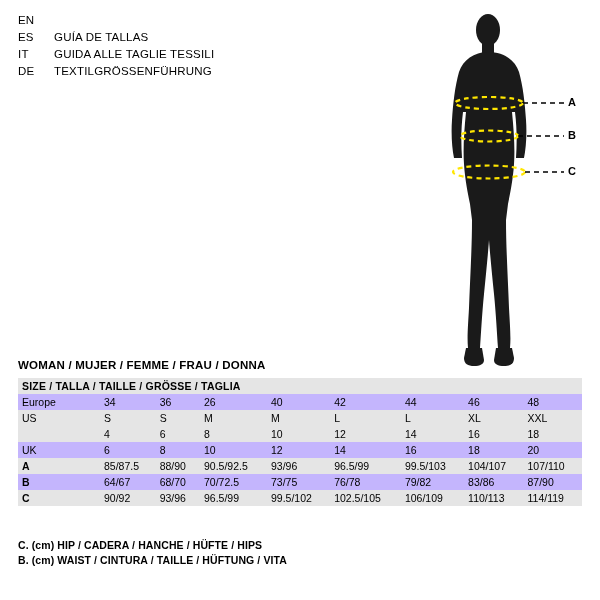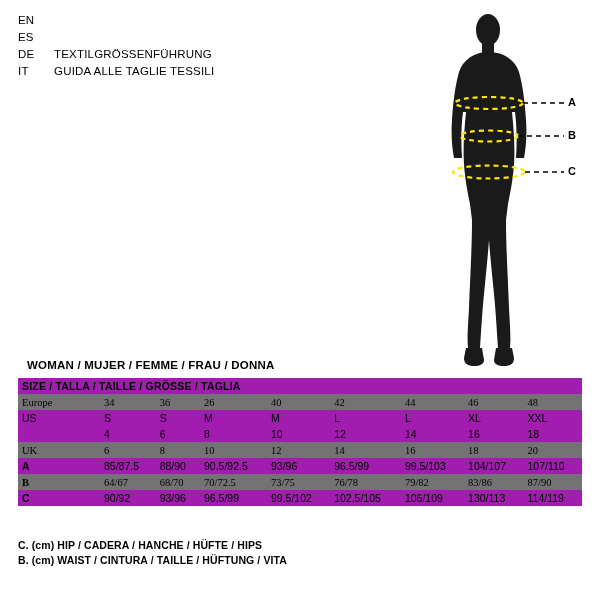--- a/index.html
+++ b/index.html
@@ -66,37 +66,36 @@
   .ml-c { left: 168px; top: 157px; }
 
   
   .woman-title {
     position: absolute;
     left: 18px;
     top: 359px;
     font-size: 11.5px;
     font-weight: bold;
     letter-spacing: 0.2px;
-    margin-left: 9px;
   }
   table.size-table {
     position: absolute;
     left: 18px;
     top: 378px;
     width: 564px;
     border-collapse: collapse;
     font-size: 10.5px;
   }
   table.size-table td {
     height: 16px;
     padding: 0 4px;
     white-space: nowrap;
   }
-  tr.shaded td { background: #a21caf; }
-  tr.plain td { background: #737373; font-family: Liberation Serif, serif; }
+  tr.shaded td { background: #e5e5e5; }
+  tr.plain td { background: #c4b5fd; }
   td.label-cell {
     text-align: left;
     width: 74px;
   }
   td.val { text-align: left; }
   tr.header-row td {
     font-weight: bold;
     text-align: left;
     letter-spacing: 0.2px;
   }
@@ -120,28 +119,29 @@
 <body>
 
 <div class="page">
 
   <div class="lang-block">
     <div class="lang-row">
       <div class="lang-code">EN</div>
     </div>
     <div class="lang-row">
       <div class="lang-code">ES</div>
+      <div class="lang-text">GUÍA DE TALLAS</div>
+    </div>
+    <div class="lang-row">
+      <div class="lang-code">IT</div>
+      <div class="lang-text">GUIDA ALLE TAGLIE TESSILI</div>
     </div>
     <div class="lang-row">
       <div class="lang-code">DE</div>
       <div class="lang-text">TEXTILGRÖSSENFÜHRUNG</div>
-    </div>
-    <div class="lang-row">
-      <div class="lang-code">IT</div>
-      <div class="lang-text">GUIDA ALLE TAGLIE TESSILI</div>
     </div>
   </div>
 
   <div class="figure-wrap">
     <svg class="figure-svg" width="200" height="380" viewBox="0 0 200 380">
       <g fill="#1a1a1a">
 
         <ellipse cx="88" cy="22" rx="12" ry="16"></ellipse>
 
         <rect x="82" y="34" width="12" height="12"></rect>
@@ -274,21 +274,21 @@
       </tr>
 
       <tr class="shaded">
         <td class="label-cell bold-label">C</td>
         <td class="val">90/92</td>
         <td class="val">93/96</td>
         <td class="val">96.5/99</td>
         <td class="val">99.5/102</td>
         <td class="val">102.5/105</td>
         <td class="val">106/109</td>
-        <td class="val">130/113</td>
+        <td class="val">110/113</td>
         <td class="val">114/119</td>
       </tr>
     </tbody>
   </table>
 
   <div class="legend">
     <div class="legend-line">C. (cm) HIP / CADERA / HANCHE / HÜFTE / HIPS</div>
     <div class="legend-line">B. (cm) WAIST / CINTURA / TAILLE / HÜFTUNG / VITA</div>
   </div>
 

